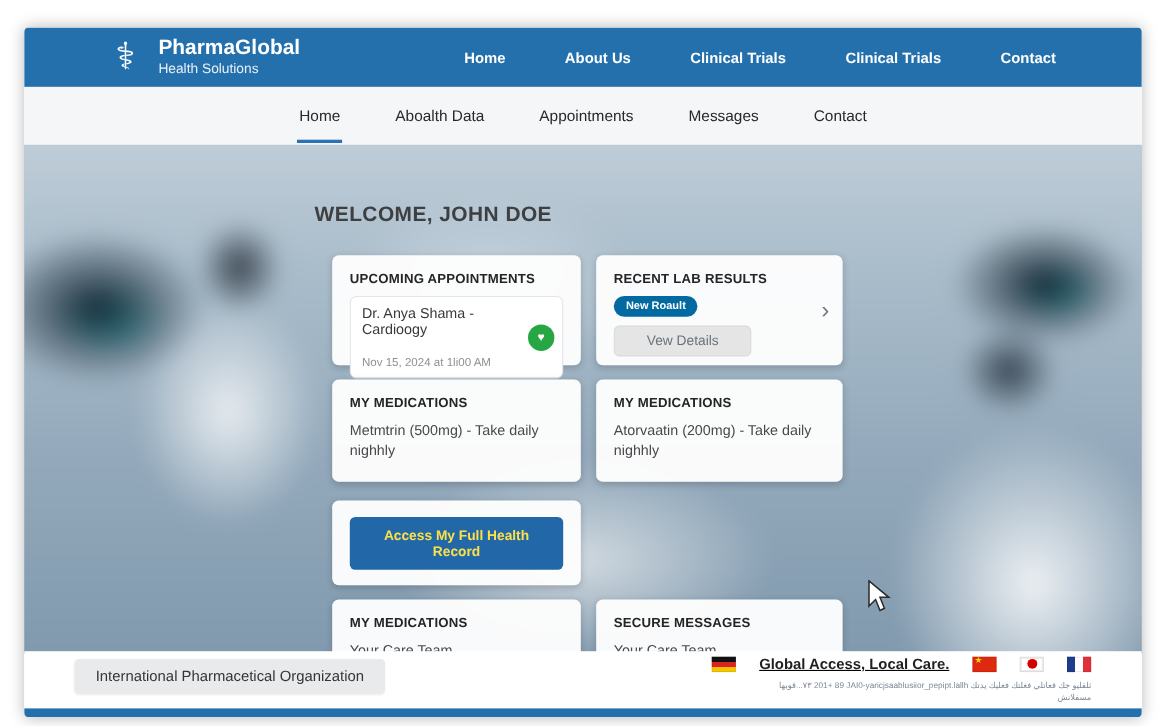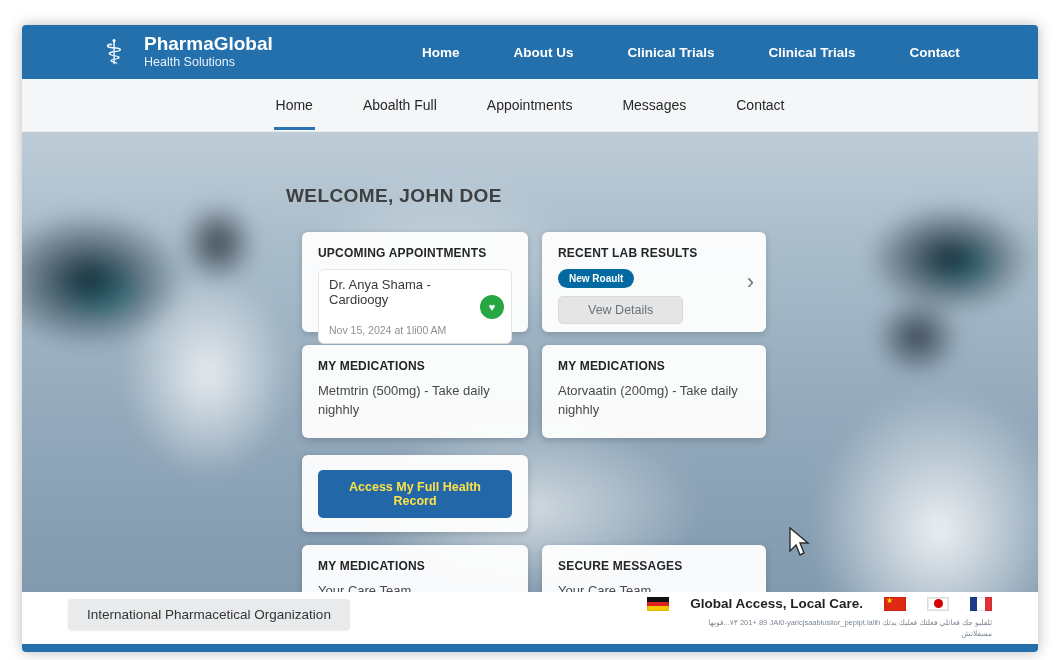--- a/index.html
+++ b/index.html
@@ -60,21 +60,21 @@
   #card-record { left:280px; top:430px; width:226px; height:77px; display:flex; align-items:center; justify-content:center; }
   .primary-btn { background:#2268a8; color:#fde047; border:none; border-radius:5px; font-family:inherit; font-size:12.5px; font-weight:bold; padding:10px 13px; cursor:pointer; }
 
   #card-meds3 { left:280px; top:520px; width:226px; height:70px; }
   #card-messages { left:520px; top:520px; width:224px; height:70px; }
   #card-messages .chevron { top:auto; bottom:8px; transform:none; }
 
   
   .footer { position:absolute; left:0; top:567px; width:100%; height:50px; background:#fff; z-index:5; }
   .org-box { position:absolute; left:46px; top:7px; background:#e9eaeb; border-radius:4px; padding:8px 19px; font-size:13.5px; color:#333537; box-shadow:0 1px 2px rgba(0,0,0,.08); cursor:pointer; }
-  .slogan-row { position:absolute; right:46px; top:4px; display:flex; align-items:center; gap:21px; }
+  .slogan-row { position:absolute; right:46px; top:4px; display:flex; align-items:center; gap:21px;text-decoration:underline; }
   .slogan { font-size:13.5px; font-weight:bold; color:#1e2022; white-space:nowrap; }
   .flag { width:22px; height:14px; position:relative; flex:0 0 auto; box-shadow:0 0 0 1px rgba(0,0,0,.08) inset; }
   .flag-de { background:linear-gradient(180deg,#111 0 33%,#d22 33% 66%,#f6c500 66% 100%); }
   .flag-cn { background:#de2910; color:#ffde00; font-size:8px; }
   .flag-cn::before { content:"★"; position:absolute; left:2px; top:-1px; }
   .flag-jp { background:#fff; border:1px solid #ddd; }
   .flag-jp::before { content:""; position:absolute; left:50%; top:50%; width:9px; height:9px; margin:-4.5px 0 0 -4.5px; border-radius:50%; background:#d30000; }
   .flag-fr { background:linear-gradient(90deg,#1f3c8c 0 33%,#fff 33% 66%,#e0313a 66% 100%); }
   .fine-print { position:absolute; right:46px; top:26px; width:300px; font-size:7.5px; color:#7d8895; direction:rtl; line-height:1.4; }
 
@@ -100,21 +100,21 @@
       <span class="link">Home</span>
       <span class="link">About Us</span>
       <span class="link">Clinical Trials</span>
       <span class="link">Clinical Trials</span>
       <span class="link">Contact</span>
     </div>
   </div>
 
   <div class="subnav">
     <span class="tab active">Home</span>
-    <span class="tab">Aboalth Full</span>
+    <span class="tab">Aboalth Data</span>
     <span class="tab">Appointments</span>
     <span class="tab">Messages</span>
     <span class="tab">Contact</span>
   </div>
 
   <div class="hero">
     <div class="hero-bg"></div>
   </div>
 
   <div class="welcome">WELCOME, JOHN DOE</div>

